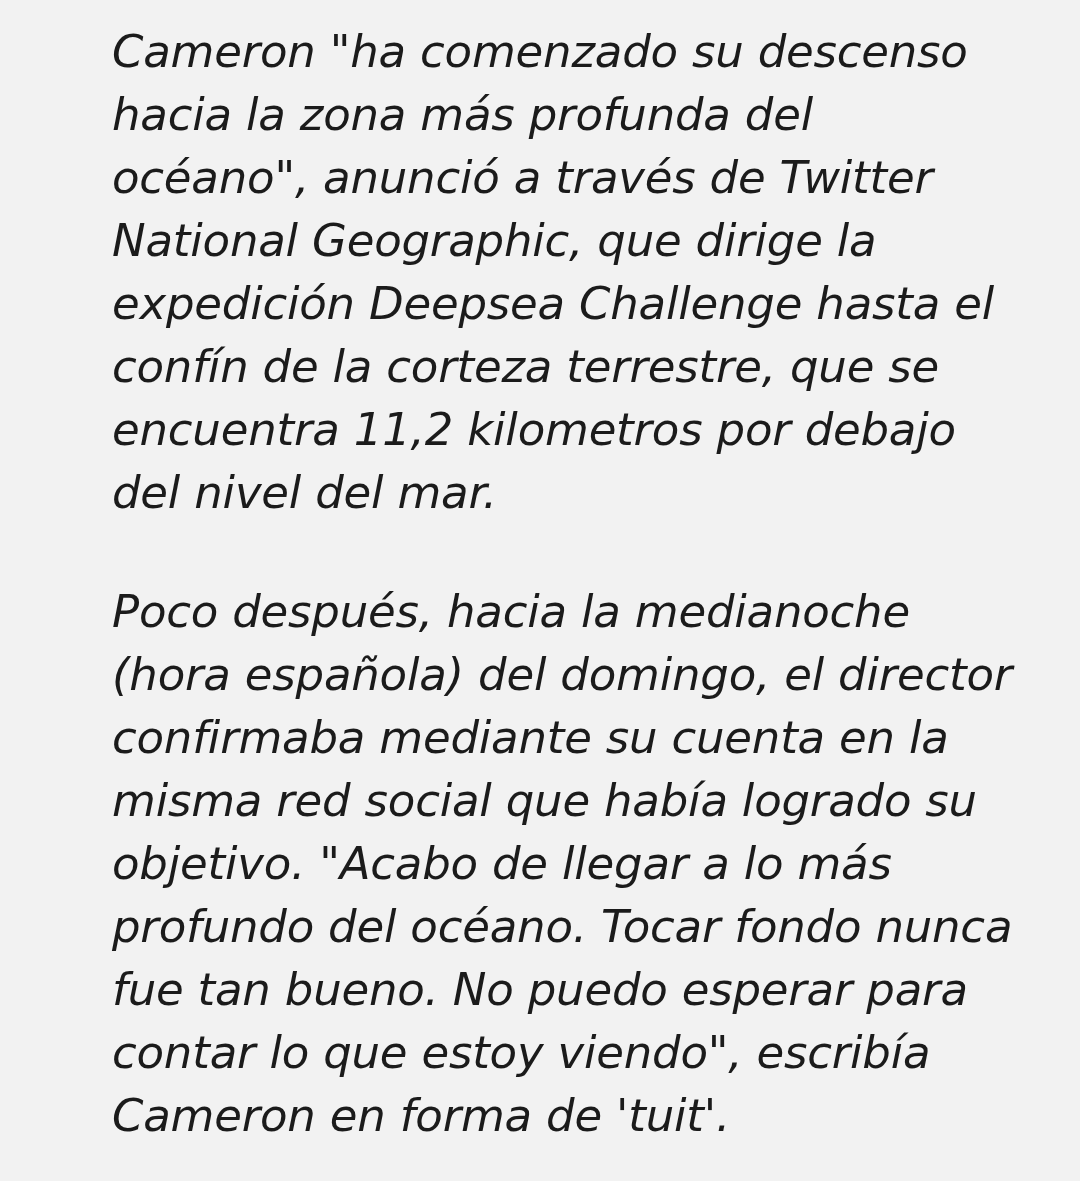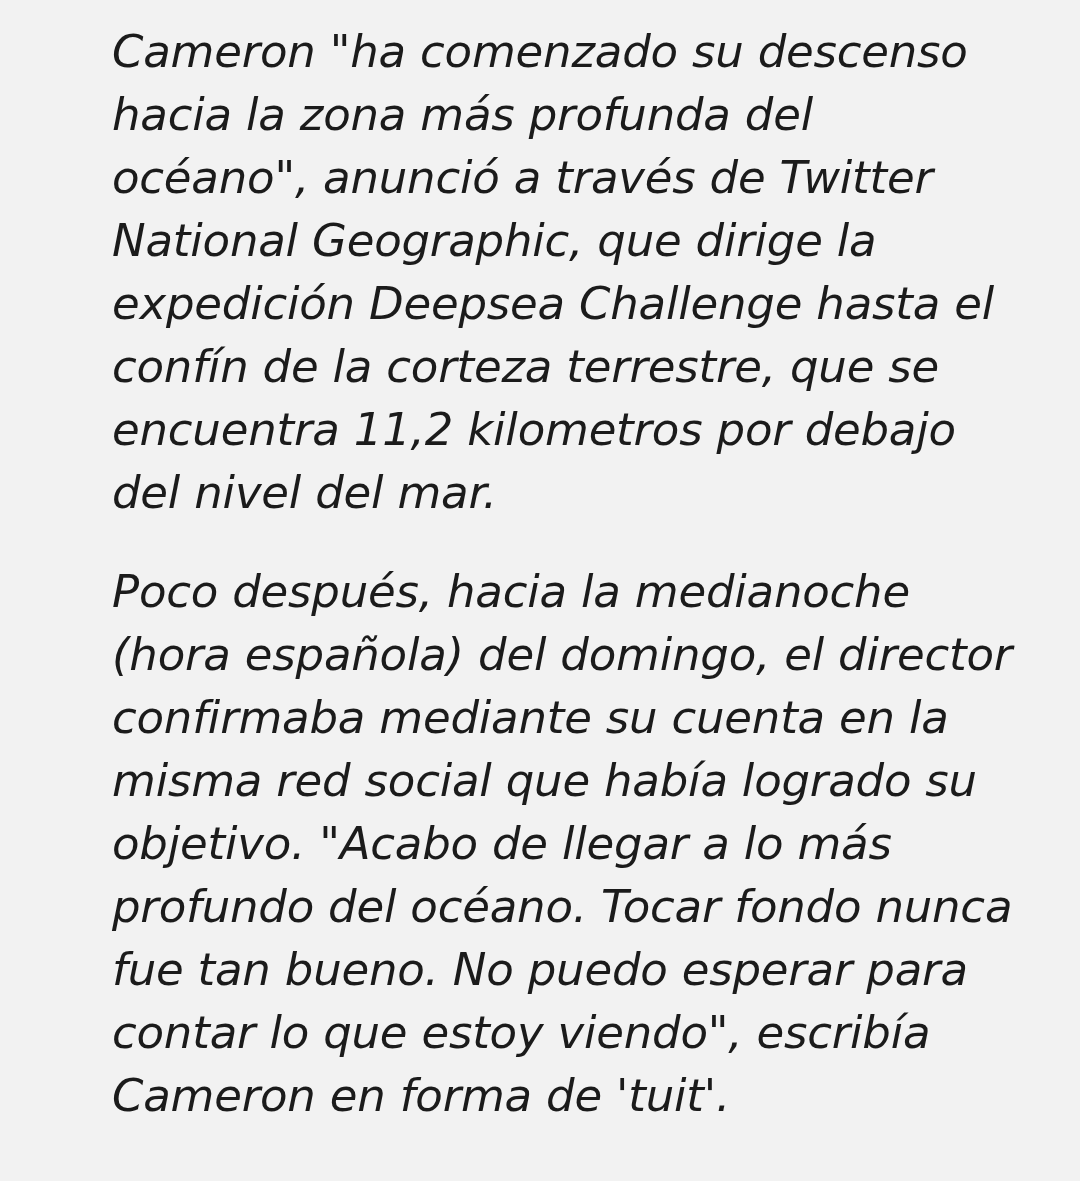--- a/index.html
+++ b/index.html
@@ -32,21 +32,21 @@
     font-style: italic;
     font-weight: 400;
     font-size: 45px;
     line-height: 63px;
     color: #1b1b1b;
     letter-spacing: -0.2px;
     margin: 0;
     white-space: pre-wrap;
   }
   .paragraph + .paragraph {
-    margin-top: 36px;
+    margin-top: 56px;
   }
 </style>
 </head>
 <body>
 
 <div class="page">
   <div class="article-body">
     <p class="paragraph">Cameron "ha comenzado su descenso hacia la zona más profunda del océano", anunció a través de Twitter National Geographic, que dirige la expedición Deepsea Challenge hasta el confín de la corteza terrestre, que se encuentra 11,2 kilometros por debajo del nivel del mar.</p>
     <p class="paragraph">Poco después, hacia la medianoche (hora española) del domingo, el director confirmaba mediante su cuenta en la misma red social que había logrado su objetivo. "Acabo de llegar a lo más profundo del océano. Tocar fondo nunca fue tan bueno. No puedo esperar para contar lo que estoy viendo", escribía Cameron en forma de 'tuit'.</p>
   </div>

